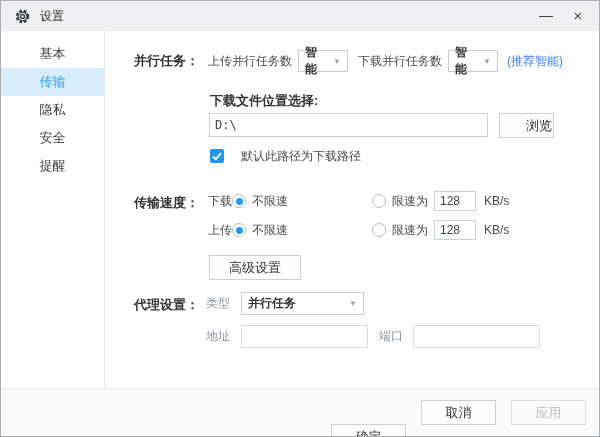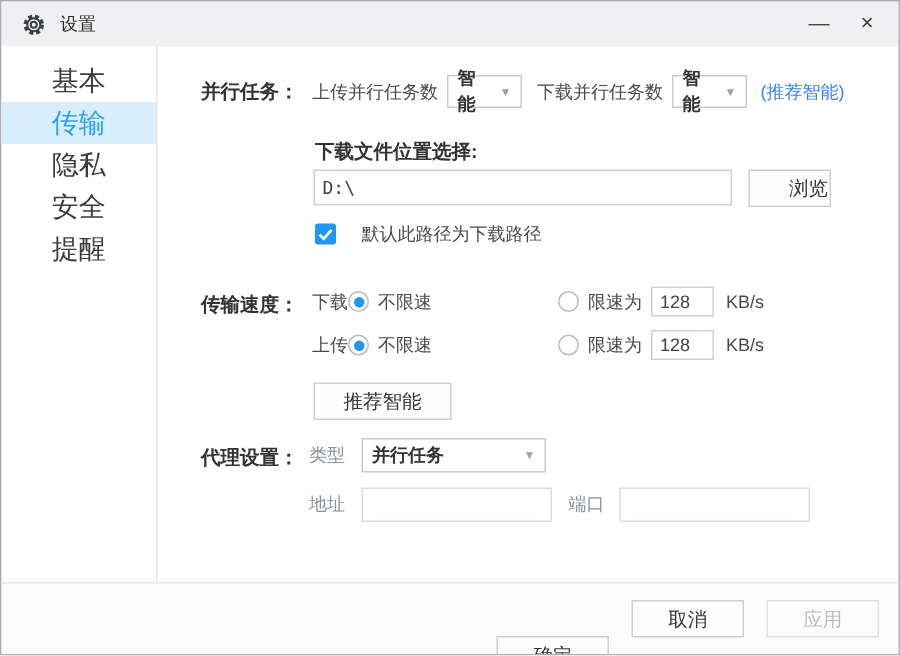--- a/index.html
+++ b/index.html
@@ -22,21 +22,21 @@
     font-size:15px;
   }
   .btn-min { right:38px; font-size:14px; }
   .btn-close { right:6px; font-size:15px; }
   
   .sidebar {
     position:absolute; top:30px; left:0; width:104px; height:357px;
     background:#fff; border-right:1px solid #e8e8e8; padding-top:9px;
   }
   .side-item {
-    height:28px; line-height:28px; text-align:center; font-size:18px;
+    height:28px; line-height:28px; text-align:center; font-size:13px;
     color:#3c3c3c; cursor:default;
   }
   .side-item.selected { background:#d9eefc; color:#2da1f8; }
   
   .seclabel { position:absolute; left:133px; font-size:13px; font-weight:bold; color:#333; }
   .sub { font-size:12px; color:#4a4a4a; }
   .graylab { font-size:12px; color:#8b9299; }
   .hint { font-size:12px; color:#3b82f6; }
   .selectbox {
     height:22px; border:1px solid #c8cdd2; background:#fff; display:flex;
@@ -137,21 +137,21 @@
   <div class="row" style="top:219px; left:207px; height:20px;">
     <span class="sub" style="width:24px;">上传</span>
     <span class="radio on"></span>
     <span class="sub" style="margin-left:6px; width:120px;">不限速</span>
     <span class="radio"></span>
     <span class="sub" style="margin-left:6px;">限速为</span>
     <input class="txt" style="width: 42px; height: 20px; margin-left: 6px;" value="128">
     <span class="sub" style="margin-left:8px;">KB/s</span>
   </div>
 
-  <div class="btn" style="top:254px; left:208px; width:92px;">推荐智能</div>
+  <div class="btn" style="top:254px; left:208px; width:92px;">高级设置</div>
 
   <div class="seclabel" style="top:295px;">代理设置：</div>
   <div class="row" style="top:291px; left:205px; height:23px;">
     <span class="graylab">类型</span>
     <div class="selectbox" style="width:123px; height:23px; margin-left:11px;">
       <span>并行任务</span>
       <span class="arrow">▼</span>
     </div>
   </div>
   <div class="row" style="top:324px; left:205px; height:23px;">

